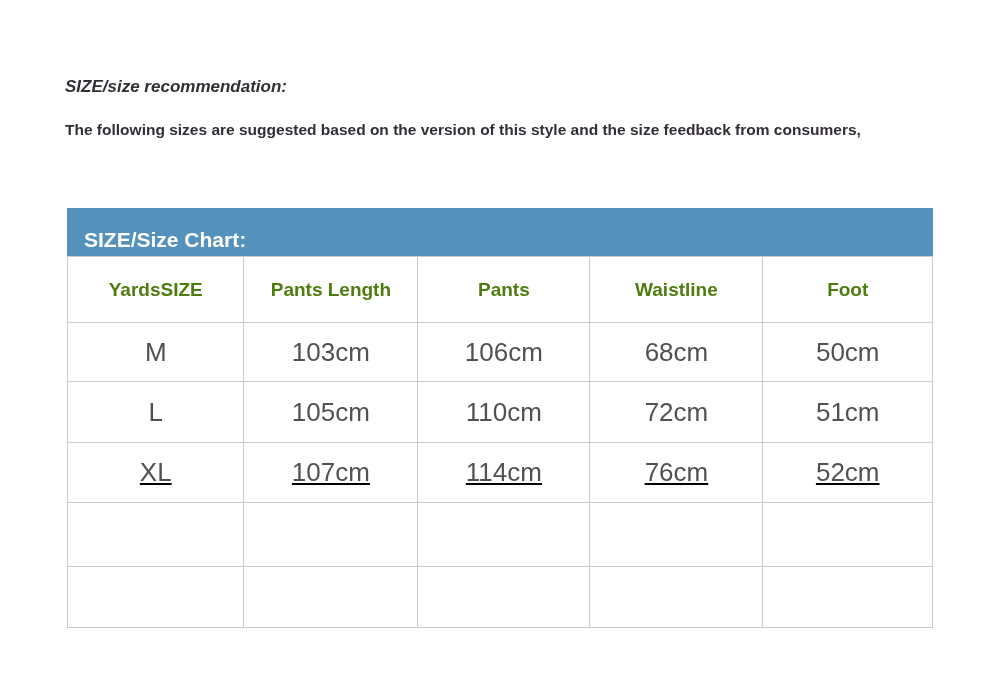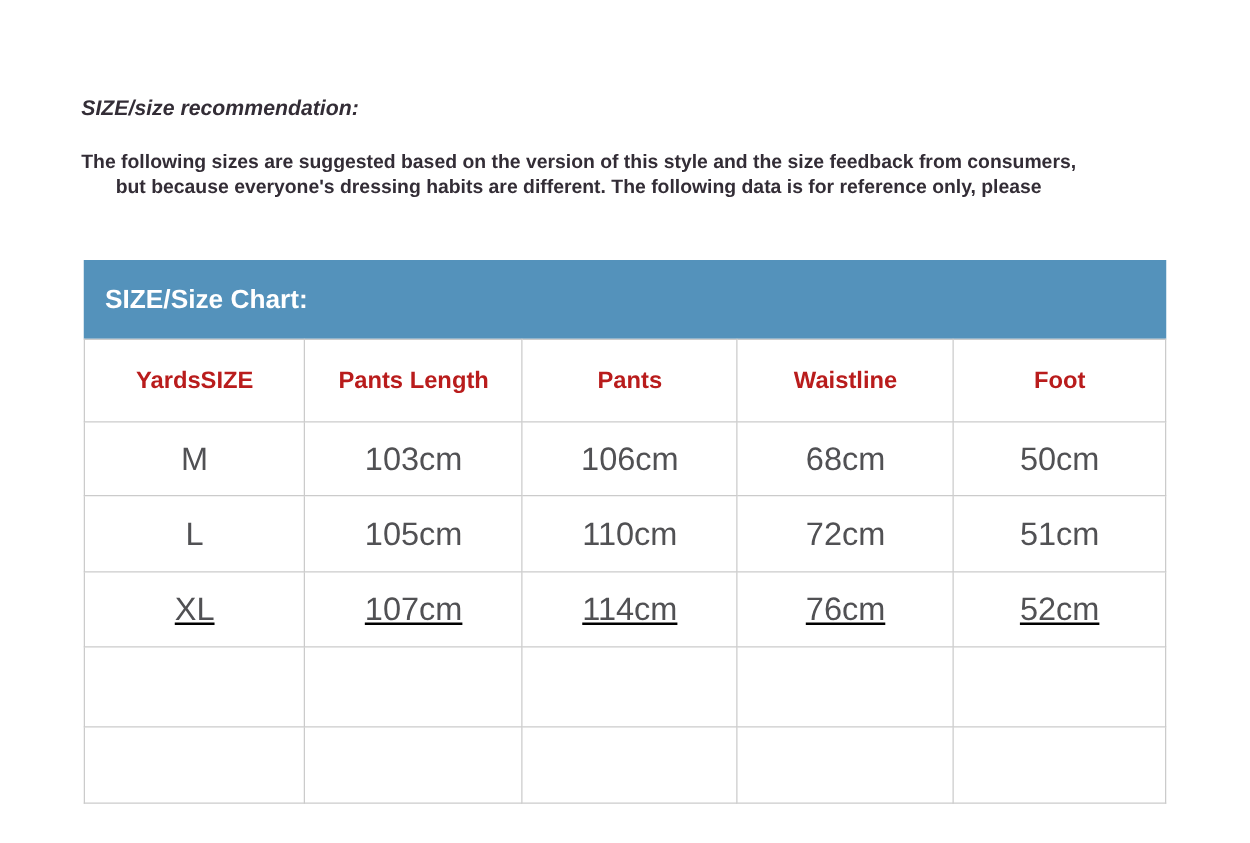--- a/index.html
+++ b/index.html
@@ -36,21 +36,21 @@
   }
   .rec-para div { white-space: nowrap; text-align: center; }
 
   .size-chart {
     position: absolute;
     left: 67px;
     top: 208px;
     width: 866px;
   }
   .title-bar {
-    height: 63px;
+    height: 48px;
     background: #5492bb;
     color: #ffffff;
     font-size: 21px;
     font-weight: bold;
     line-height: 64px;
     padding-left: 17px;
     box-sizing: border-box;
   }
   table.size-table {
     width: 100%;
@@ -62,21 +62,21 @@
     border: 1px solid #cbcbcb;
     text-align: center;
     vertical-align: middle;
     padding: 0;
     overflow: hidden;
   }
   .size-table thead tr { height: 66px; }
   .size-table th {
     font-size: 19px;
     font-weight: bold;
-    color: #b91c1c;
+    color: #4d7c0f;
   }
   .size-table tbody td {
     font-size: 26px;
     font-weight: normal;
     color: #515154;
   }
   .size-table tbody td.size-cell { font-size: 26px; }
   .size-table tr.row-0 { height: 59px; }
   .size-table tr.row-1 { height: 61px; }
   .size-table tr.row-2 { height: 60px; text-decoration: underline; }
@@ -85,21 +85,20 @@
 </style>
 </head>
 <body>
 
 <div>
 
   <h2 class="rec-heading">SIZE/size recommendation:</h2>
 
   <div class="rec-para">
     <div>The following sizes are suggested based on the version of this style and the size feedback from consumers,</div>
-    <div>but because everyone's dressing habits are different. The following data is for reference only, please</div>
   </div>
 
   <div class="size-chart">
 
     <div class="title-bar">
       <span>SIZE/Size Chart:</span>
     </div>
 
     <table class="size-table">
       <colgroup>

